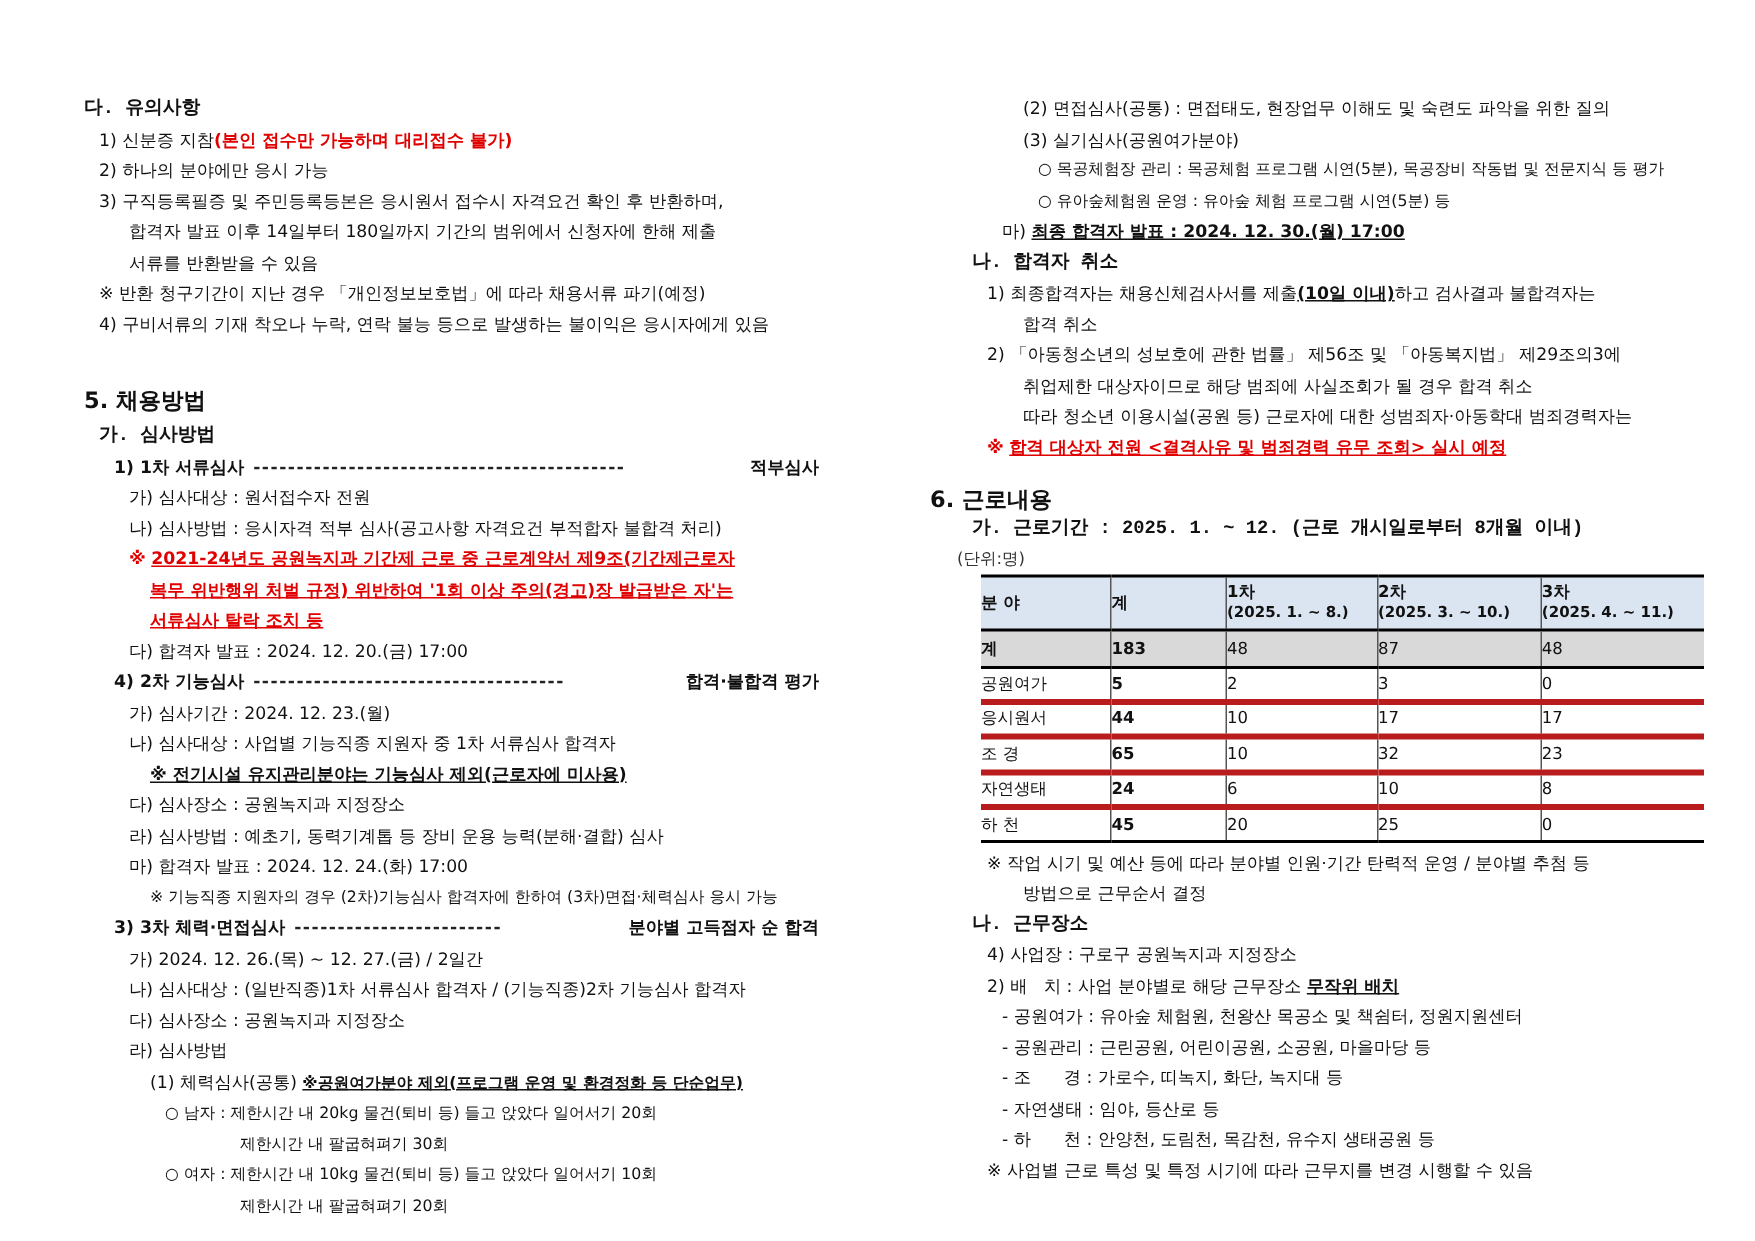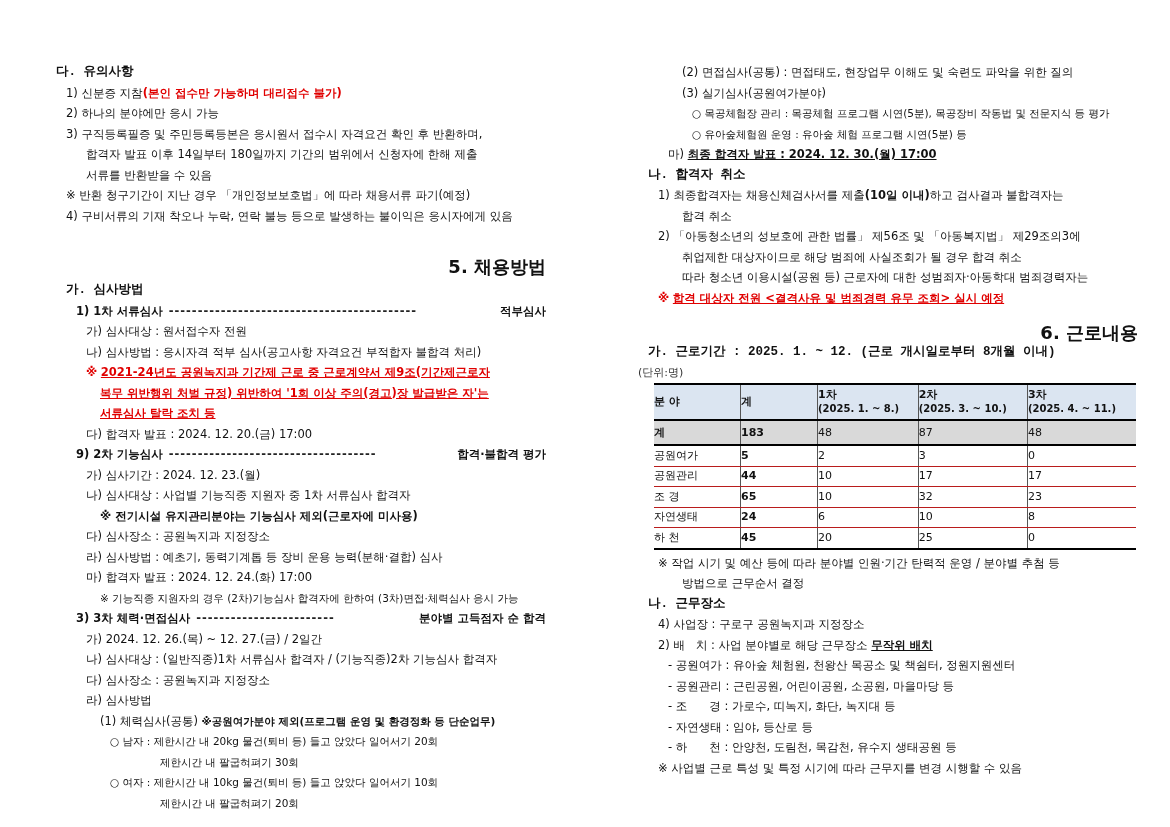--- a/index.html
+++ b/index.html
@@ -6,44 +6,44 @@
   body {
     width: 1170px; height: 827px; position: relative; overflow: hidden;
     font-family: "DejaVu Sans", "Liberation Sans", sans-serif;
     color: #111; font-size: 11.5px; line-height: 20.5px;
   }
   .col { position: absolute; top: 62px; }
   .left { left: 56px; width: 490px; }
   .right { left: 638px; width: 500px; }
   .line { white-space: nowrap; }
   .h2 { font-weight: bold; font-size: 12.5px; font-family: Liberation Mono, monospace; }
-  .h1 { font-weight: bold; font-size: 18px; line-height: 26px; text-align: right; }
+  .h1 { font-weight: bold; font-size: 15px; line-height: 26px; }
   .red { color: #e00000; font-weight: bold; }
   .red-u { color: #e00000; font-weight: bold; text-decoration: underline; }
-  .b { font-weight: bold; }
+  .b { font-weight: bold; text-decoration: underline; }
   .u { text-decoration: underline; }
   .small { font-size: 10.5px; }
   .i1 { padding-left: 10px; }
   .i2 { padding-left: 20px; }
   .i3 { padding-left: 30px; }
   .i4 { padding-left: 44px; }
   .i5 { padding-left: 54px; }
   .i6 { padding-left: 104px; }
   .gap { height: 12px; }
   .biggap { height: 28px; }
   .lead { display: flex; justify-content: space-between; font-weight: bold; }
   .lead .dots { flex: 1; overflow: hidden; letter-spacing: 1px; margin: 0 6px; color: #222; }
   .unit { font-size: 11px; color: #333; }
   table.t {
     border-collapse: collapse; width: 482px; margin-left: 16px;
     font-size: 11px; text-align: left;
   }
   table.t th, table.t td {
     border-left: 1px solid #555; border-right: 1px solid #555;
-    border-bottom: 1px solid #b91c1c; padding: 0; height: 19.5px; line-height: 18px;
+    border-bottom: 4px solid #b91c1c; padding: 0; height: 19.5px; line-height: 18px;
   }
   table.t tr > *:first-child { border-left: none; }
   table.t tr > *:last-child { border-right: none; }
   table.t thead th { background: #dbe5f1; border-top: 2px solid #000; border-bottom: 2px solid #000; height: 34px; line-height: 14px; font-weight: bold; }
   table.t thead th .sub { font-size: 10px; font-weight: bold; }
   table.t tr.total td { background: #d9d9d9; font-weight: bold; border-bottom: 2px solid #000; height: 23px; }
   table.t tr.last td { border-bottom: 2px solid #000; }
   table.t td.c1 { font-weight: normal; }
   table.t td.c2 { font-weight: bold; }
 </style>
@@ -73,21 +73,21 @@
   <div class="line i3">나) 심사방법 : 응시자격 적부 심사(공고사항 자격요건 부적합자 불합격 처리)</div>
   <div class="line i3">
     <span class="red">※</span>
     <span class="red-u">2021-24년도 공원녹지과 기간제 근로 중 근로계약서 제9조(기간제근로자</span>
   </div>
   <div class="line i4 red-u">복무 위반행위 처벌 규정) 위반하여 '1회 이상 주의(경고)장 발급받은 자'는</div>
   <div class="line i4 red-u">서류심사 탈락 조치 등</div>
   <div class="line i3">다) 합격자 발표 : 2024. 12. 20.(금) 17:00</div>
 
   <div class="lead i2">
-    <span>9) 2차 기능심사</span>
+    <span>4) 2차 기능심사</span>
     <span class="dots">------------------------------------</span>
     <span>합격·불합격 평가</span>
   </div>
   <div class="line i3">가) 심사기간 : 2024. 12. 23.(월)</div>
   <div class="line i3">나) 심사대상 : 사업별 기능직종 지원자 중 1차 서류심사 합격자</div>
   <div class="line i4 b">※ 전기시설 유지관리분야는 기능심사 제외(근로자에 미사용)</div>
   <div class="line i3">다) 심사장소 : 공원녹지과 지정장소</div>
   <div class="line i3">라) 심사방법 : 예초기, 동력기계톱 등 장비 운용 능력(분해·결합) 심사</div>
   <div class="line i3">마) 합격자 발표 : 2024. 12. 24.(화) 17:00</div>
   <div class="line i4 small">※ 기능직종 지원자의 경우 (2차)기능심사 합격자에 한하여 (3차)면접·체력심사 응시 가능</div>
@@ -167,21 +167,21 @@
         <td style="font-weight:normal">48</td>
       </tr>
       <tr>
         <td class="c1">공원여가</td>
         <td class="c2">5</td>
         <td>2</td>
         <td>3</td>
         <td>0</td>
       </tr>
       <tr>
-        <td class="c1">공원관리</td>
+        <td class="c1">응시원서</td>
         <td class="c2">44</td>
         <td>10</td>
         <td>17</td>
         <td>17</td>
       </tr>
       <tr>
         <td class="c1">조 경</td>
         <td class="c2">65</td>
         <td>10</td>
         <td>32</td>

